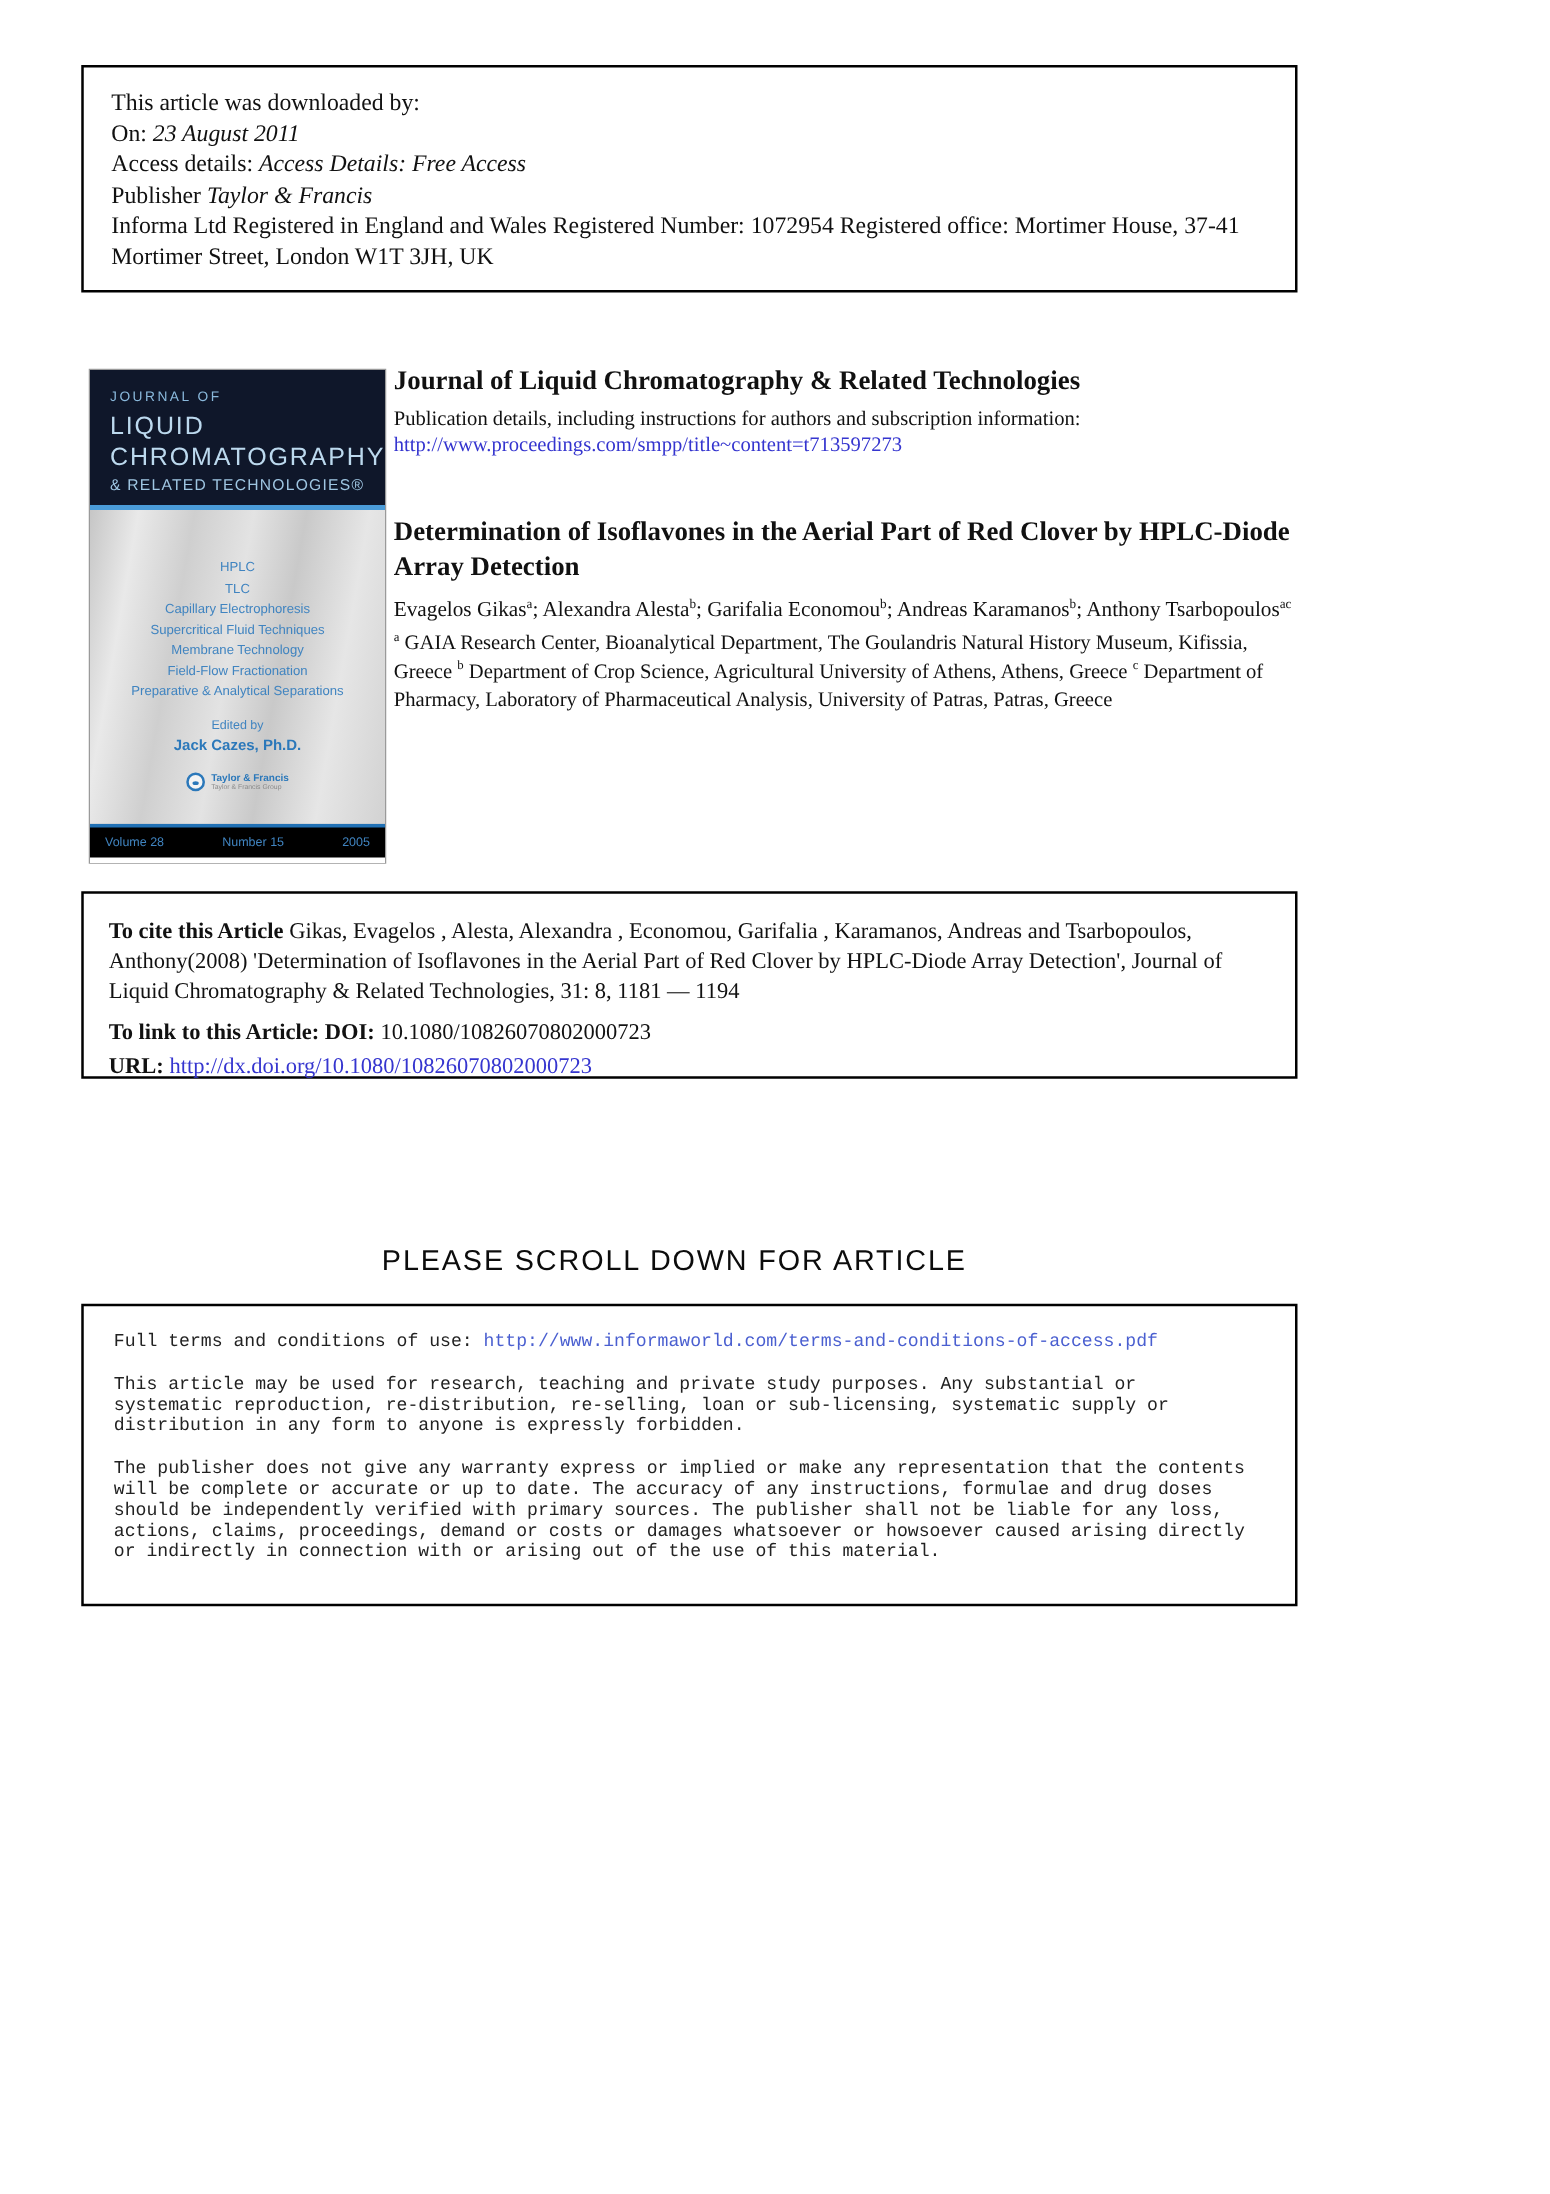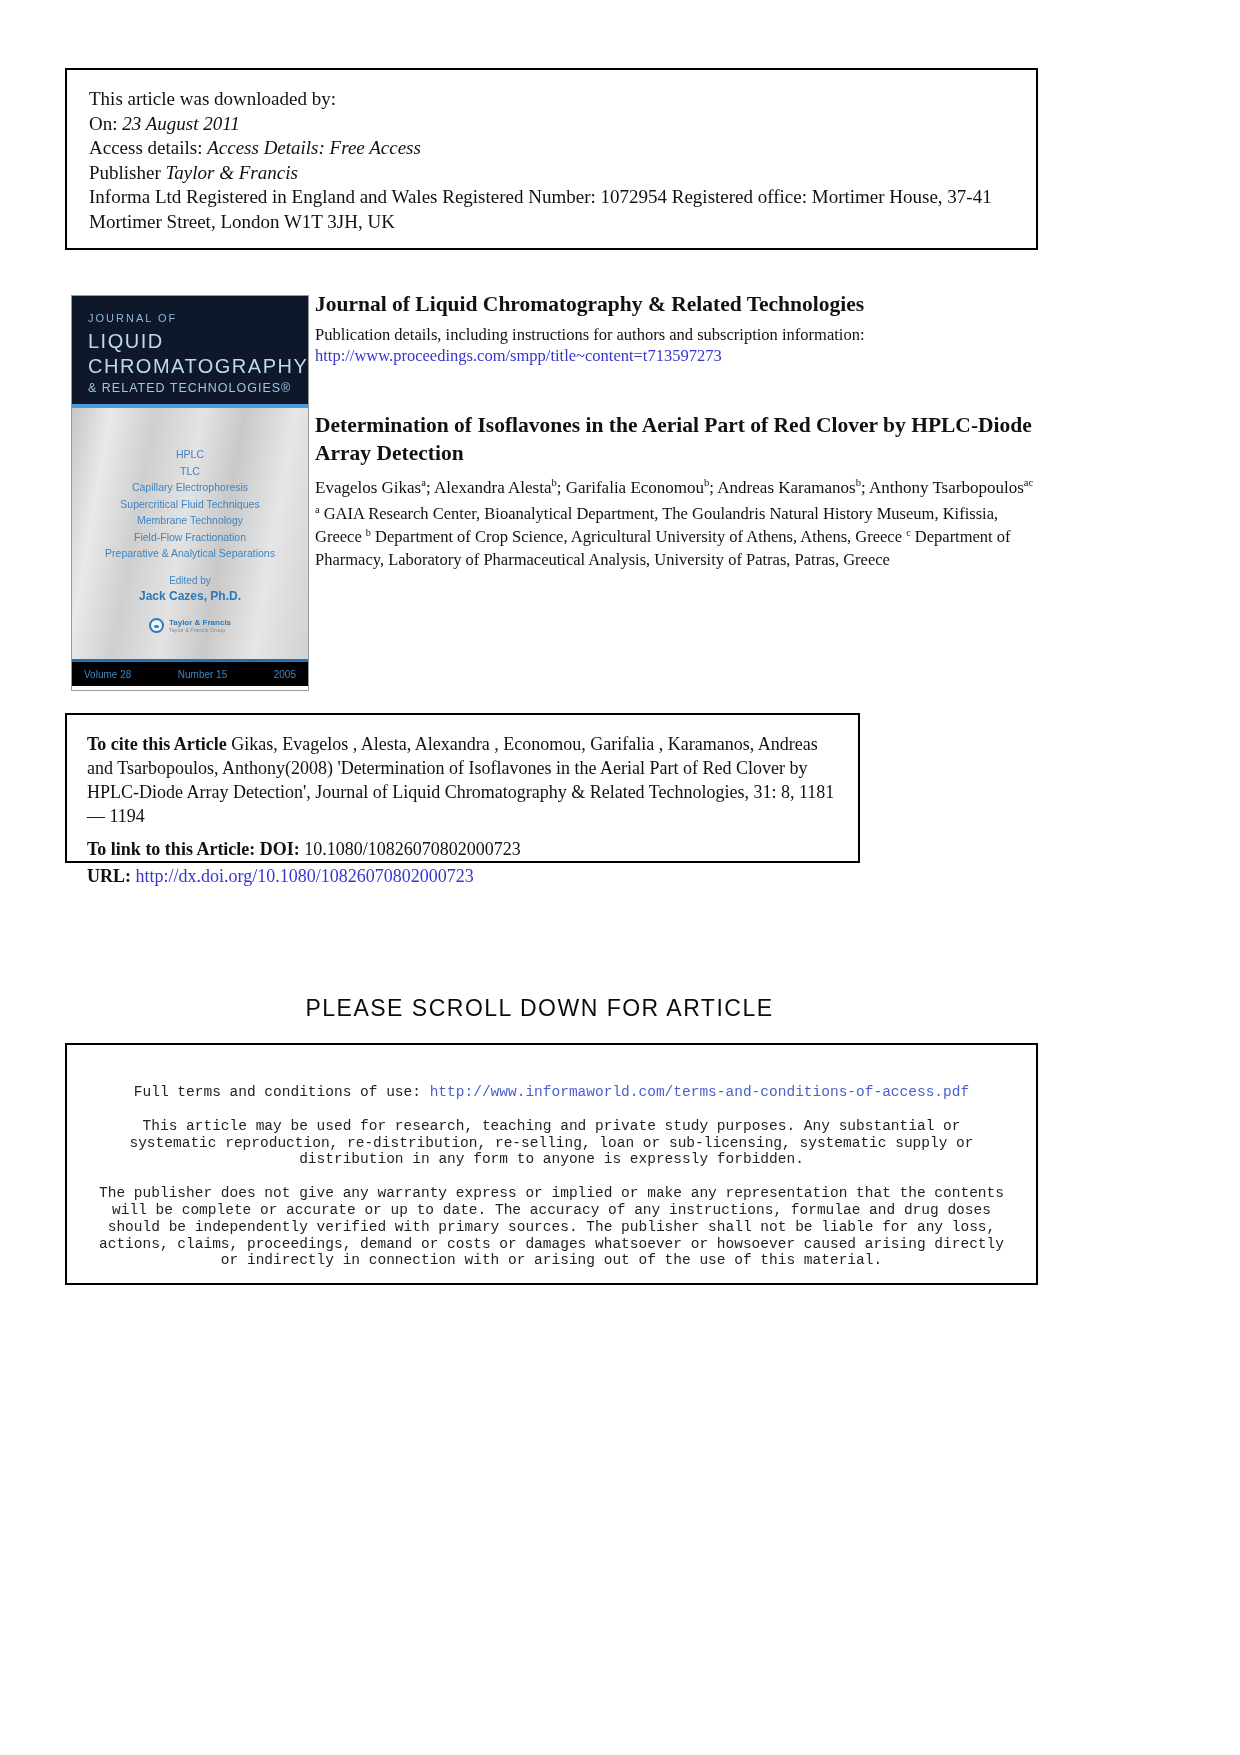--- a/index.html
+++ b/index.html
@@ -4,21 +4,21 @@
 <style>
   html,body{margin:0;padding:0;}
   body{
     width:1240px;height:1755px;position:relative;background:#ffffff;
     font-family:"Liberation Serif", serif;color:#111;
     -webkit-font-smoothing:antialiased;
   }
   .box{border:2px solid #000;box-sizing:border-box;position:absolute;background:#fff;}
 
   
-  .download-box{left:65px;top:68px;width:973px;height:182px;padding:17px 22px;font-size:19px;line-height:24.5px;}
+  .download-box{left:65px;top:52px;width:973px;height:182px;padding:17px 22px;font-size:19px;line-height:24.5px;}
   .download-box i{font-style:italic;}
 
   
   .cover{position:absolute;left:72px;top:296px;width:236px;height:394px;font-family:"Liberation Sans",sans-serif;box-shadow:0 0 0 1px #9a9a9a;}
   .cover-header{background:#0f172a;height:112px;padding:16px 0 0 16px;box-sizing:border-box;border-bottom:4px solid #4a9bd8;}
   .cover-kicker{color:#8ab9dc;font-size:11px;letter-spacing:2px;margin-bottom:5px;}
   .cover-t1,.cover-t2{color:#bcd9ee;font-size:20px;letter-spacing:1.5px;line-height:25px;font-weight:400;}
   .cover-t3{color:#9fc6e2;font-size:12.5px;letter-spacing:1px;margin-top:2px;}
   .cover-body{
     height:251px;box-sizing:border-box;padding-top:38px;text-align:center;position:relative;
@@ -45,35 +45,35 @@
   .pub-details{font-size:16.5px;line-height:21px;margin:0;}
   a.plain-link{color:#3535cf;text-decoration:none;cursor:pointer;}
   .journal-link-line{font-size:16.5px;line-height:22px;}
   .article-block{margin-top:44px;}
   .article-title{font-size:21.5px;font-weight:bold;line-height:28px;margin:0 0 9px 0;}
   .authors{font-size:17px;line-height:23px;}
   .affiliations{font-size:16.5px;line-height:23px;margin-top:3px;}
   sup{vertical-align:super;font-size:62%;line-height:0;}
 
   
-  .cite-box{left:65px;top:713px;width:795px;height:150px;padding:17px 20px;font-size:18px;line-height:24px;}
+  .cite-box{left:65px;top:713px;width:973px;height:150px;padding:17px 20px;font-size:18px;line-height:24px;}
   .cite-para{margin:0 0 9px 0;}
   .cite-line{margin:0 0 3px 0;}
   .cite-box b{font-weight:bold;}
 
   
   .scroll-notice{
     position:absolute;left:53px;top:995px;width:973px;text-align:center;
     font-family:"Liberation Sans",sans-serif;font-size:23px;letter-spacing:1.5px;color:#0c0c0c;
   }
 
   
   .terms-box{
-    left:65px;top:1043px;width:973px;height:242px;padding:39px 24px;
-    font-family:"Liberation Mono",monospace;font-size:14.5px;line-height:16.8px;color:#222;text-align:center;
+    left:65px;top:1043px;width:973px;height:242px;padding:21px 24px;
+    font-family:"Liberation Mono",monospace;font-size:14.5px;line-height:16.8px;color:#222;
   }
   .terms-para{white-space:pre-wrap;margin:0 0 17px 0;}
   a.mono-link{color:#4a5fd0;text-decoration:none;cursor:pointer;}
 </style>
 </head>
 <body>
 
 <div class="box download-box">
   <div>This article was downloaded by:</div>
   <div><span>On: </span><i>23 August 2011</i></div>

